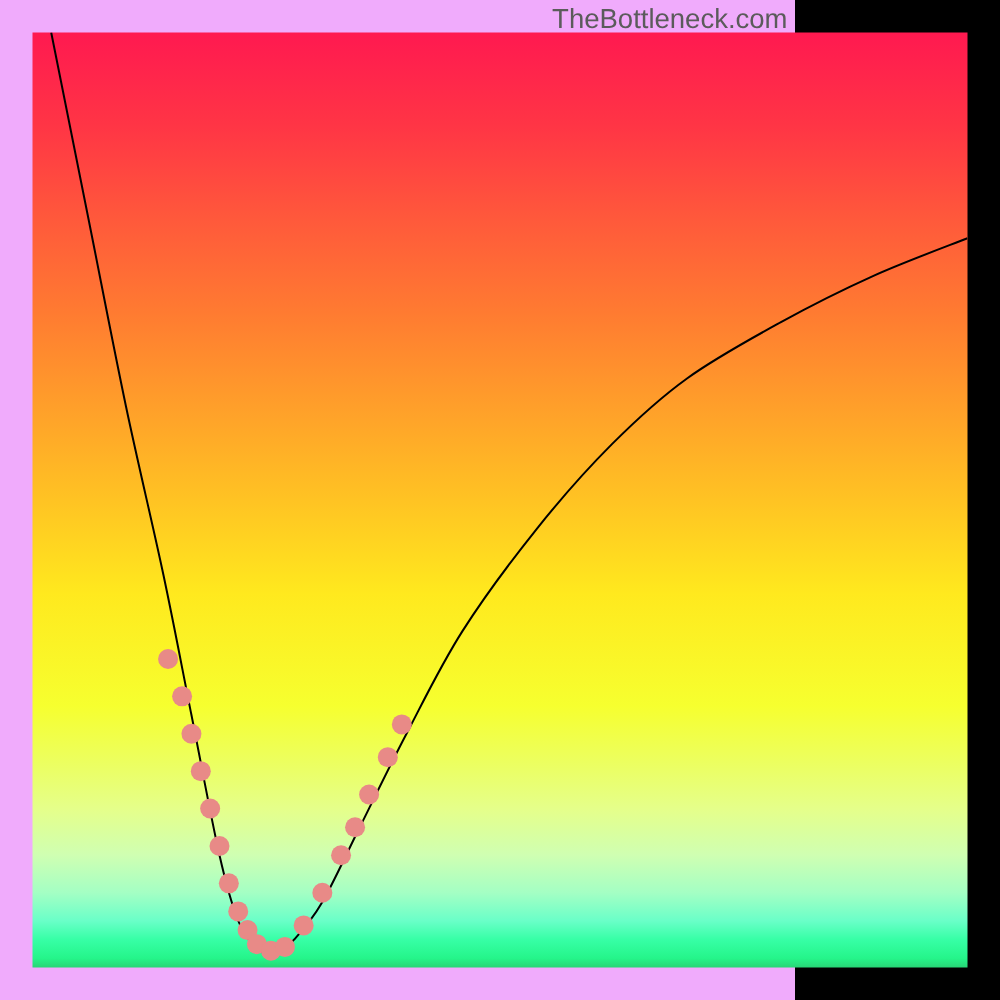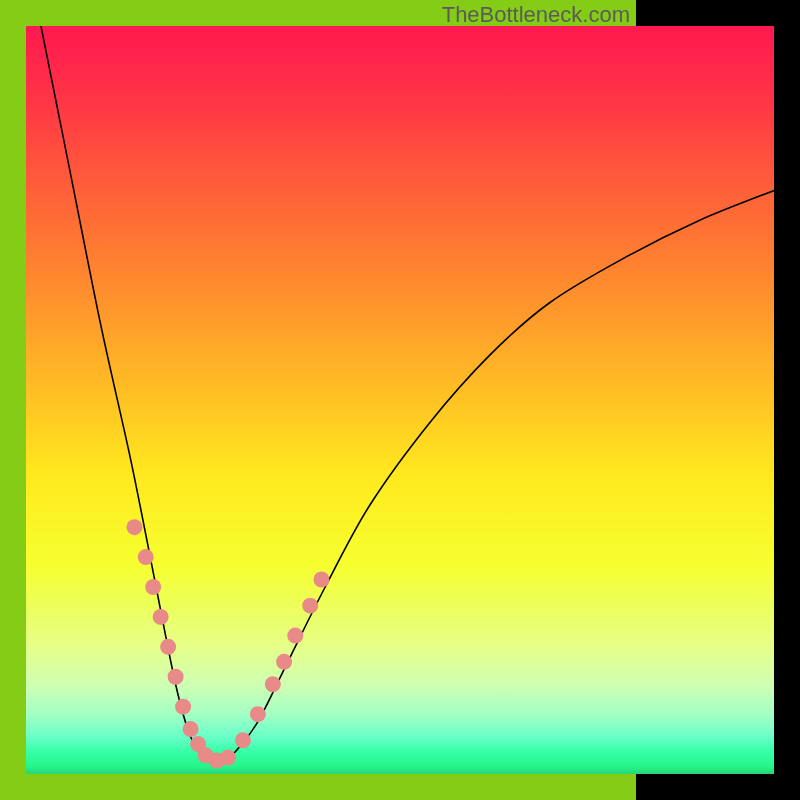--- a/index.html
+++ b/index.html
@@ -10,21 +10,21 @@
     html, body {
       width: 800px;
       height: 800px;
       overflow: hidden;
       background: #000000;
     }
     .chart-container {
       position: relative;
       width: 636px;
       height: 800px;
-      background: #84cc16;
+      background: #f0abfc;
       text-align: center;
     }
     .watermark {
       position: absolute;
       top: 2px;
       right: 6px;
       color: #5b5b5b;
       font-family: Arial, sans-serif;
       font-size: 22px;
       font-weight: normal;

